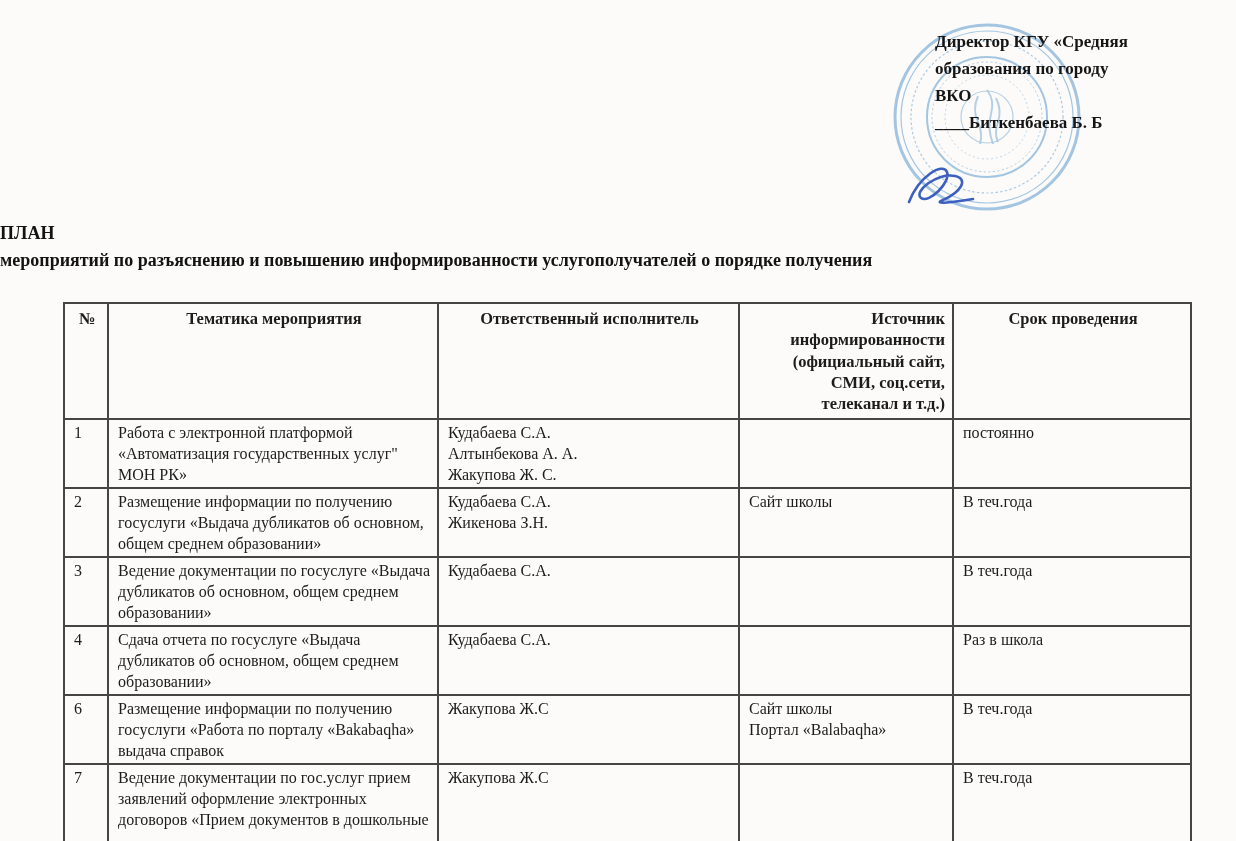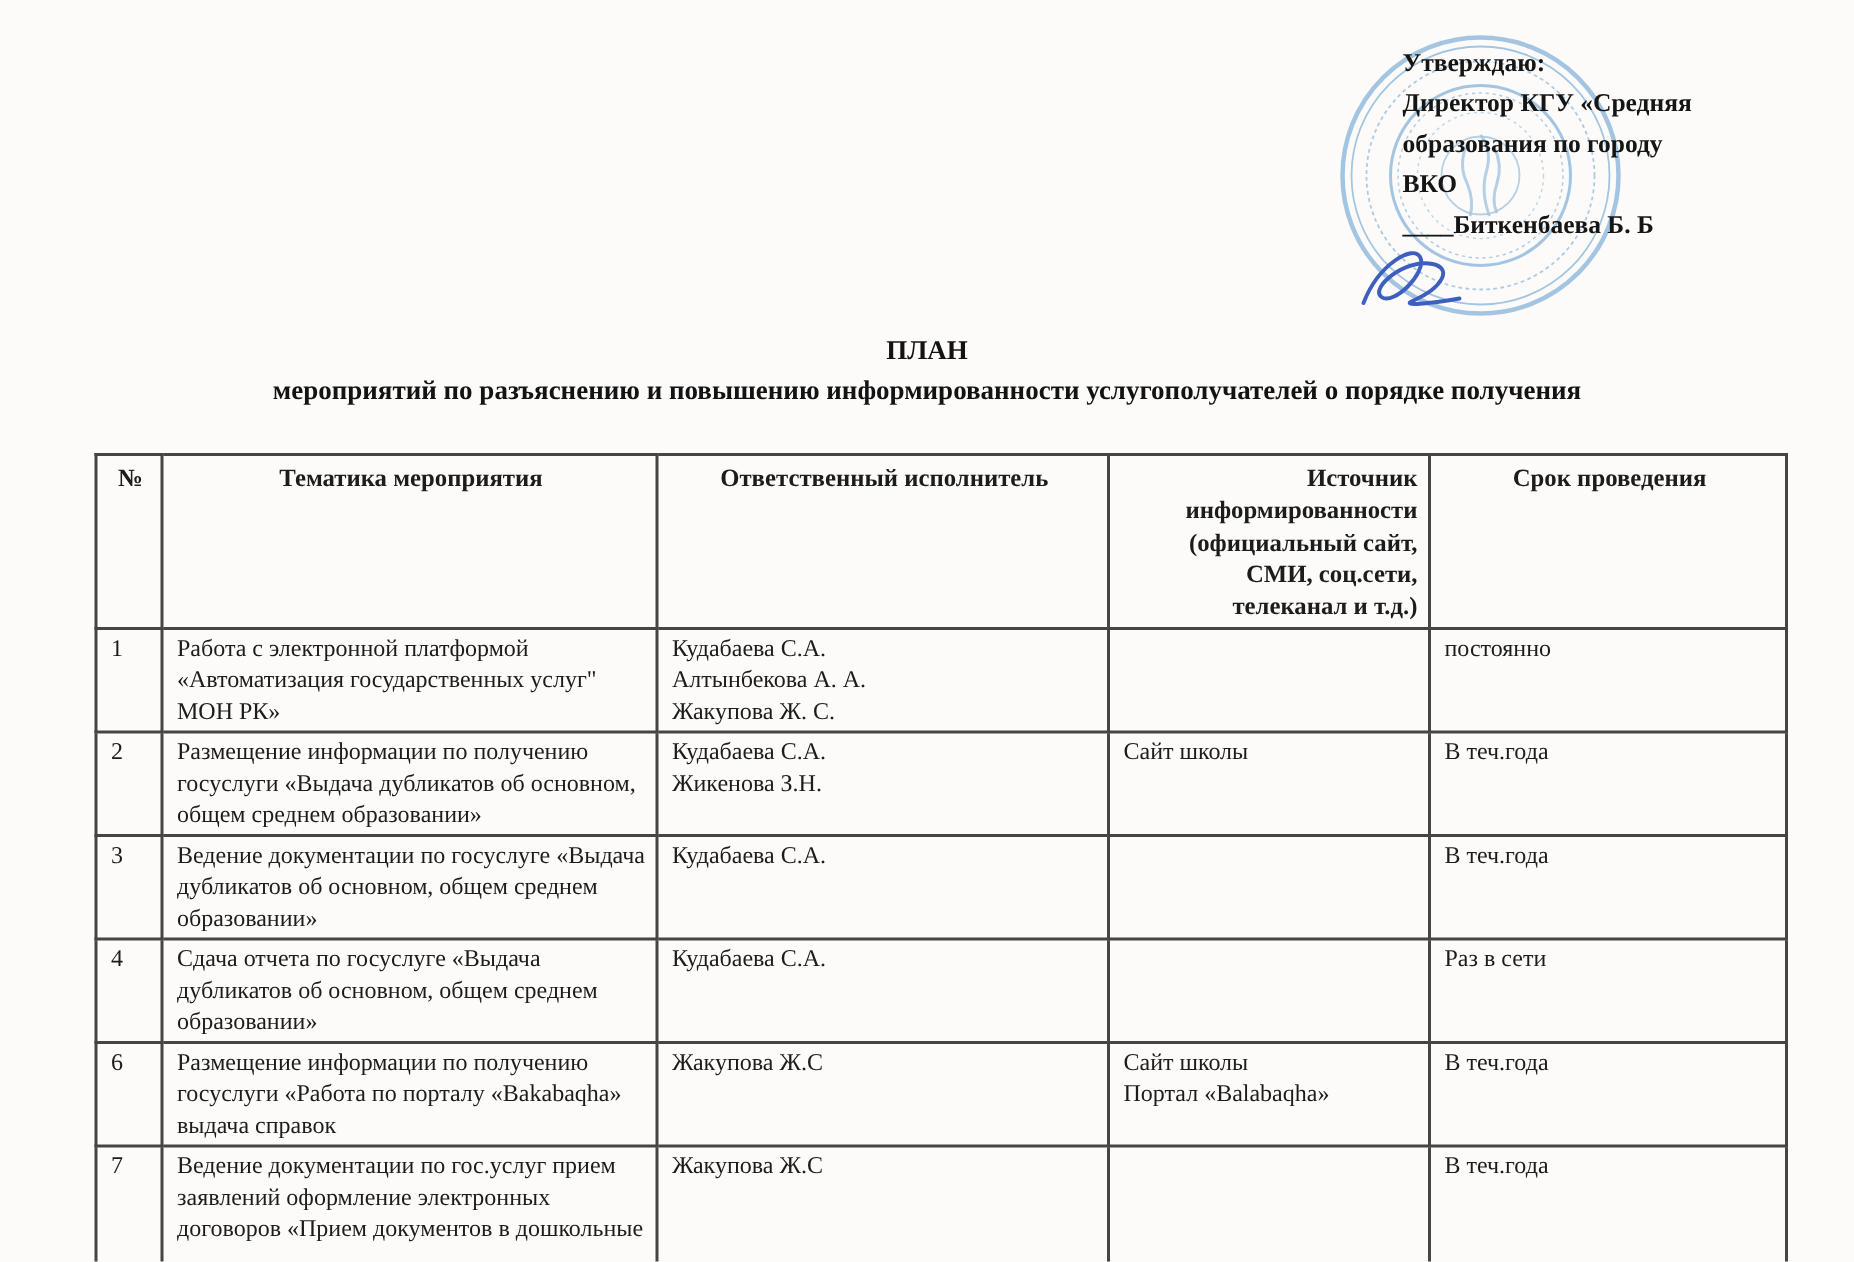--- a/index.html
+++ b/index.html
@@ -15,21 +15,21 @@
     font-weight:bold;font-size:17px;line-height:27px;color:#151515;
   }
   .approval .line{white-space:nowrap;}
   .sig-line{position:relative;}
   
   .stamp{position:absolute;left:890px;top:20px;width:194px;height:194px;z-index:1;opacity:.75;}
   
   .signature{position:absolute;left:903px;top:158px;width:150px;height:58px;z-index:3;}
   
   .title-block{
-    position:absolute;left:0;top:220px;width:1236px;text-align:center;z-index:2;
+    position:absolute;left:0;top:220px;width:1236px;text-align:left;z-index:2;
     font-weight:bold;font-size:18px;line-height:27px;color:#131313;
   }
   
   table.plan{
     position:absolute;left:63px;top:302px;width:1127px;z-index:2;
     border-collapse:collapse;table-layout:fixed;
     font-size:16px;line-height:21px;color:#1c1c1c;
   }
   table.plan td,table.plan th{
     border:2px solid #454545;
@@ -59,21 +59,20 @@
       <circle cx="97" cy="97" r="60" stroke-width="2"></circle>
       <circle cx="97" cy="97" r="55" stroke-width="1" stroke-dasharray="2.2,2.4" opacity="0.85"></circle>
       <circle cx="97" cy="97" r="42" stroke-width="1" stroke-dasharray="2,2.6" opacity="0.7"></circle>
       <path d="M97 70 q8 10 4 24 q-4 14 2 30 M88 76 q-6 14 0 26 q5 12 2 22 M106 78 q6 12 2 24 q-4 12 0 20" stroke-width="2" opacity="0.8"></path>
       <circle cx="97" cy="97" r="26" stroke-width="1.2" opacity="0.8"></circle>
     </g>
   </svg>
 </div>
 
 <div class="approval">
-  <div class="line">Утверждаю:</div>
   <div class="line">Директор КГУ «Средняя</div>
   <div class="line">образования по городу</div>
   <div class="line">ВКО</div>
   <div class="line sig-line">____Биткенбаева Б. Б</div>
 </div>
 
 <div class="signature">
   <svg width="150" height="58" viewBox="0 0 150 58">
     <path d="M6 44 C 16 18, 40 4, 44 14 C 48 24, 26 46, 18 40 C 10 34, 34 14, 52 18 C 66 21, 58 34, 40 42 C 28 47, 52 44, 70 41" fill="none" stroke="#3c5fc0" stroke-width="2.6" stroke-linecap="round"></path>
   </svg>
@@ -128,21 +127,21 @@
     <td>Ведение документации по госуслуге «Выдача дубликатов об основном, общем среднем образовании»</td>
     <td class="preline">Кудабаева С.А.</td>
     <td class="preline"></td>
     <td>В теч.года</td>
   </tr>
   <tr class="r3">
     <td class="num">4</td>
     <td>Сдача отчета по госуслуге «Выдача дубликатов об основном, общем среднем образовании»</td>
     <td class="preline">Кудабаева С.А.</td>
     <td class="preline"></td>
-    <td>Раз в сети</td>
+    <td>Раз в школа</td>
   </tr>
   <tr class="r4">
     <td class="num">6</td>
     <td>Размещение информации по получению госуслуги «Работа по порталу «Bakabaqha» выдача справок</td>
     <td class="preline">Жакупова Ж.С</td>
     <td class="preline">Сайт школы
 Портал «Balabaqha»</td>
     <td>В теч.года</td>
   </tr>
   <tr class="r5">

